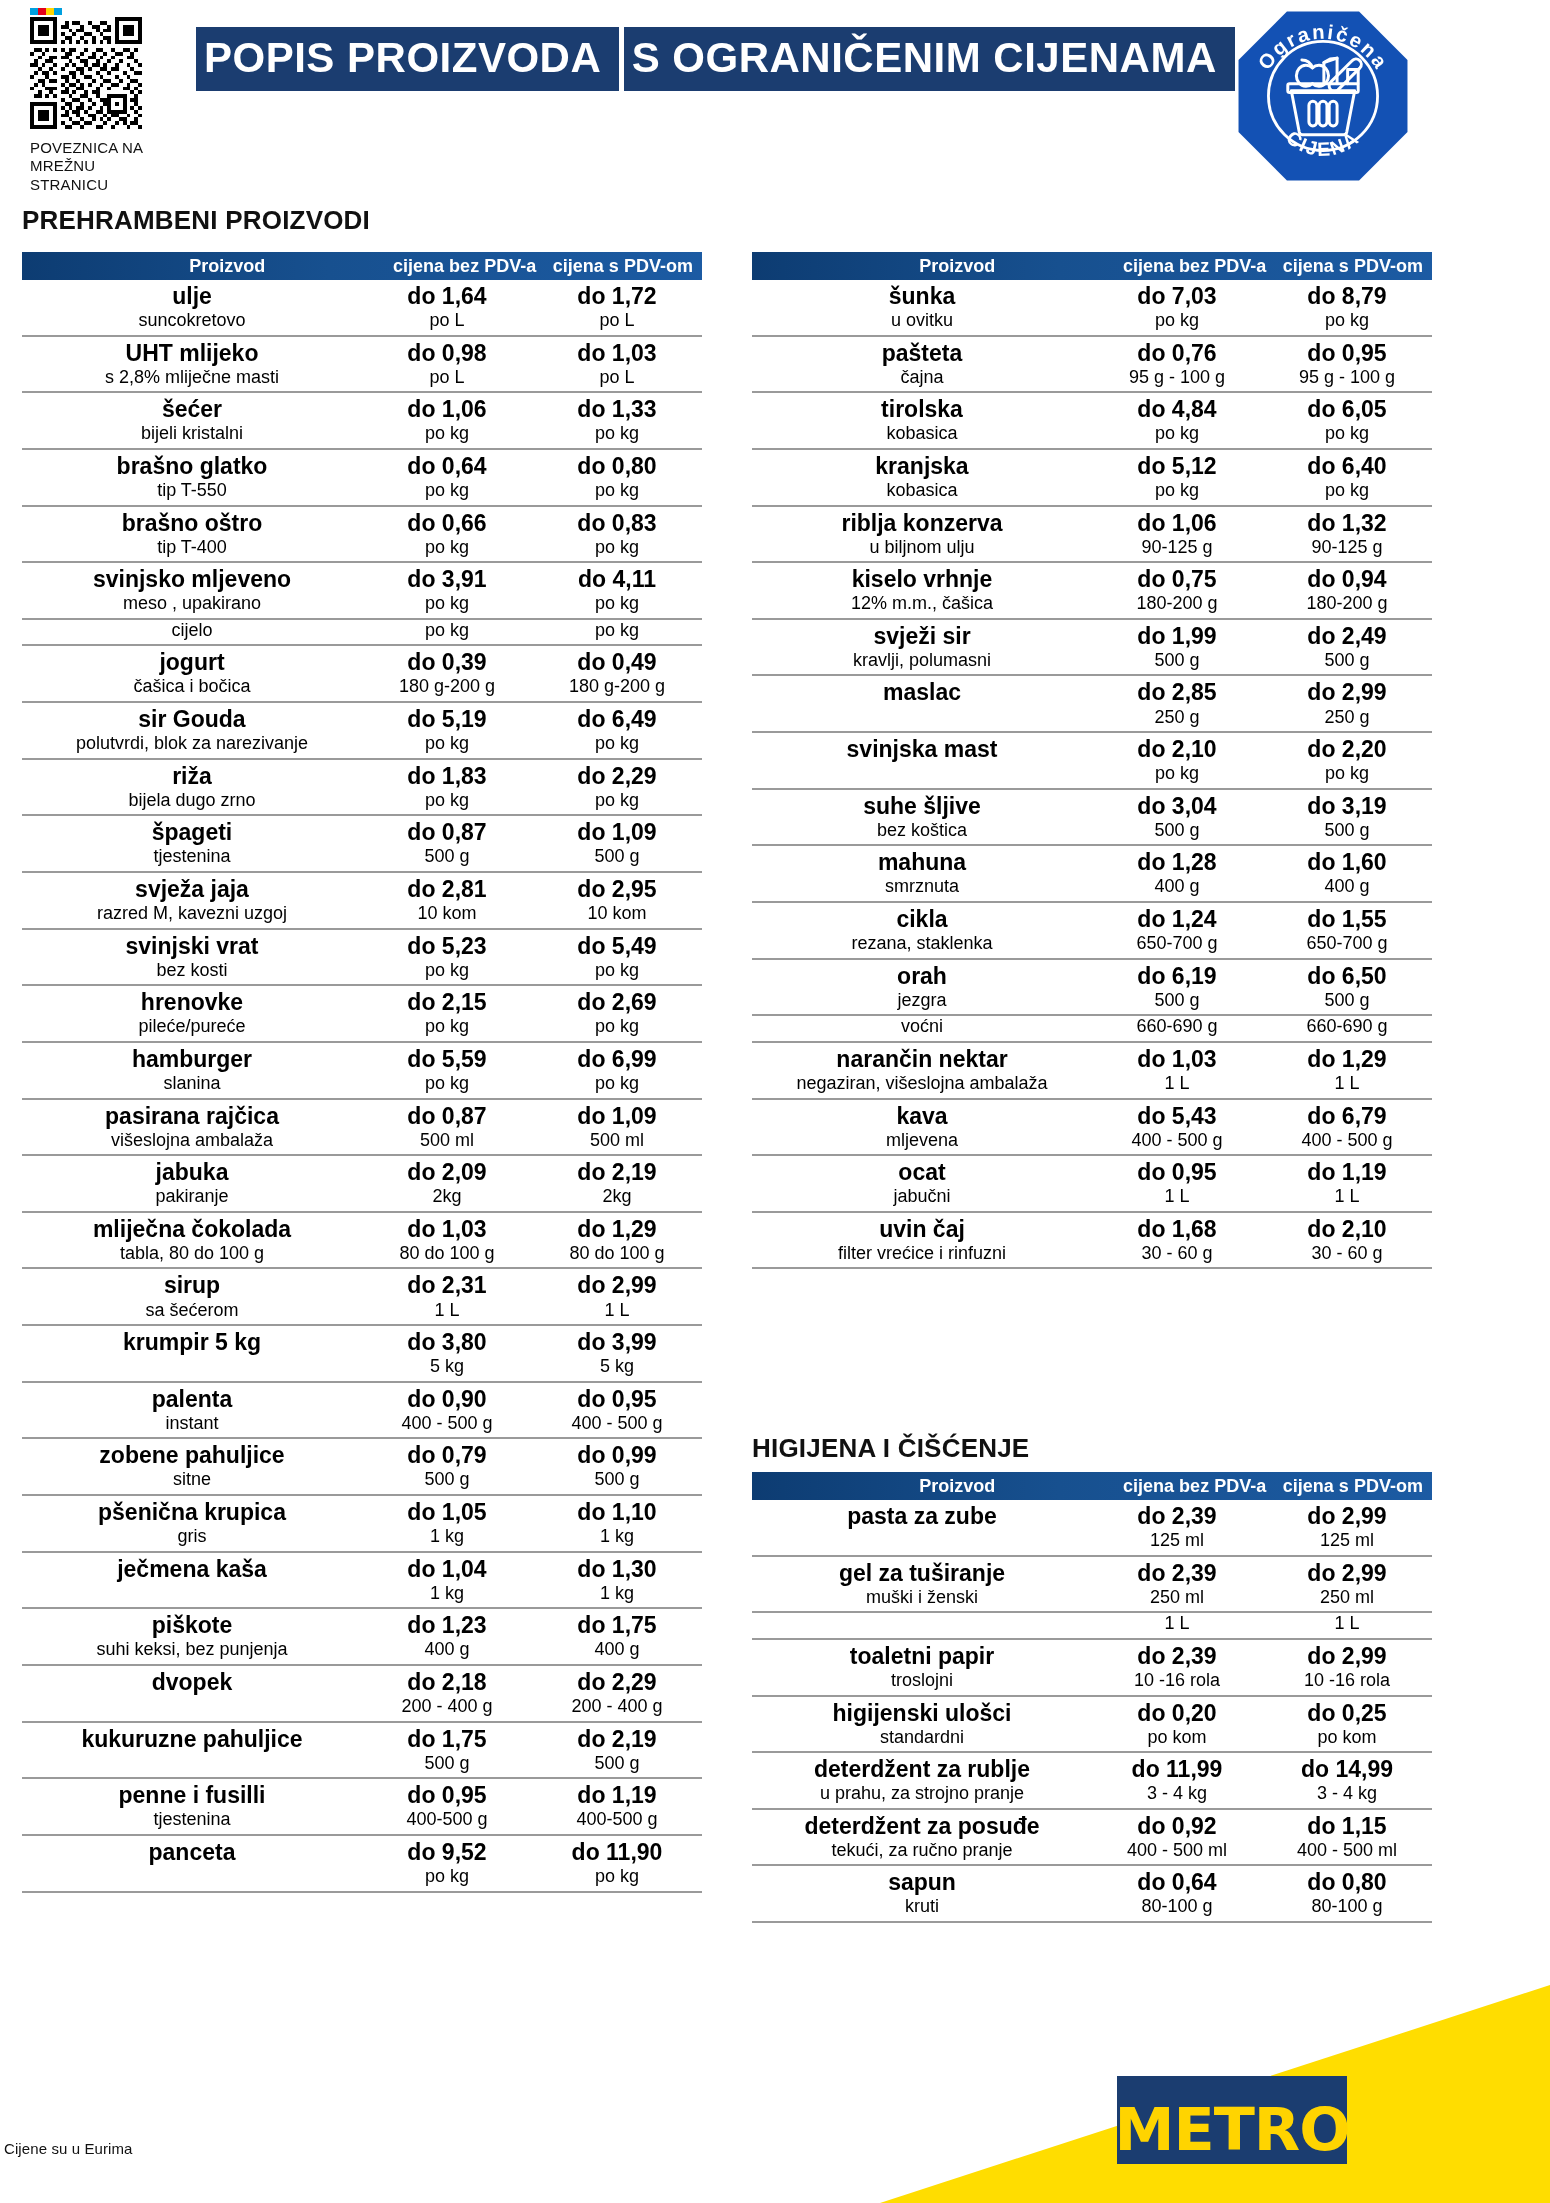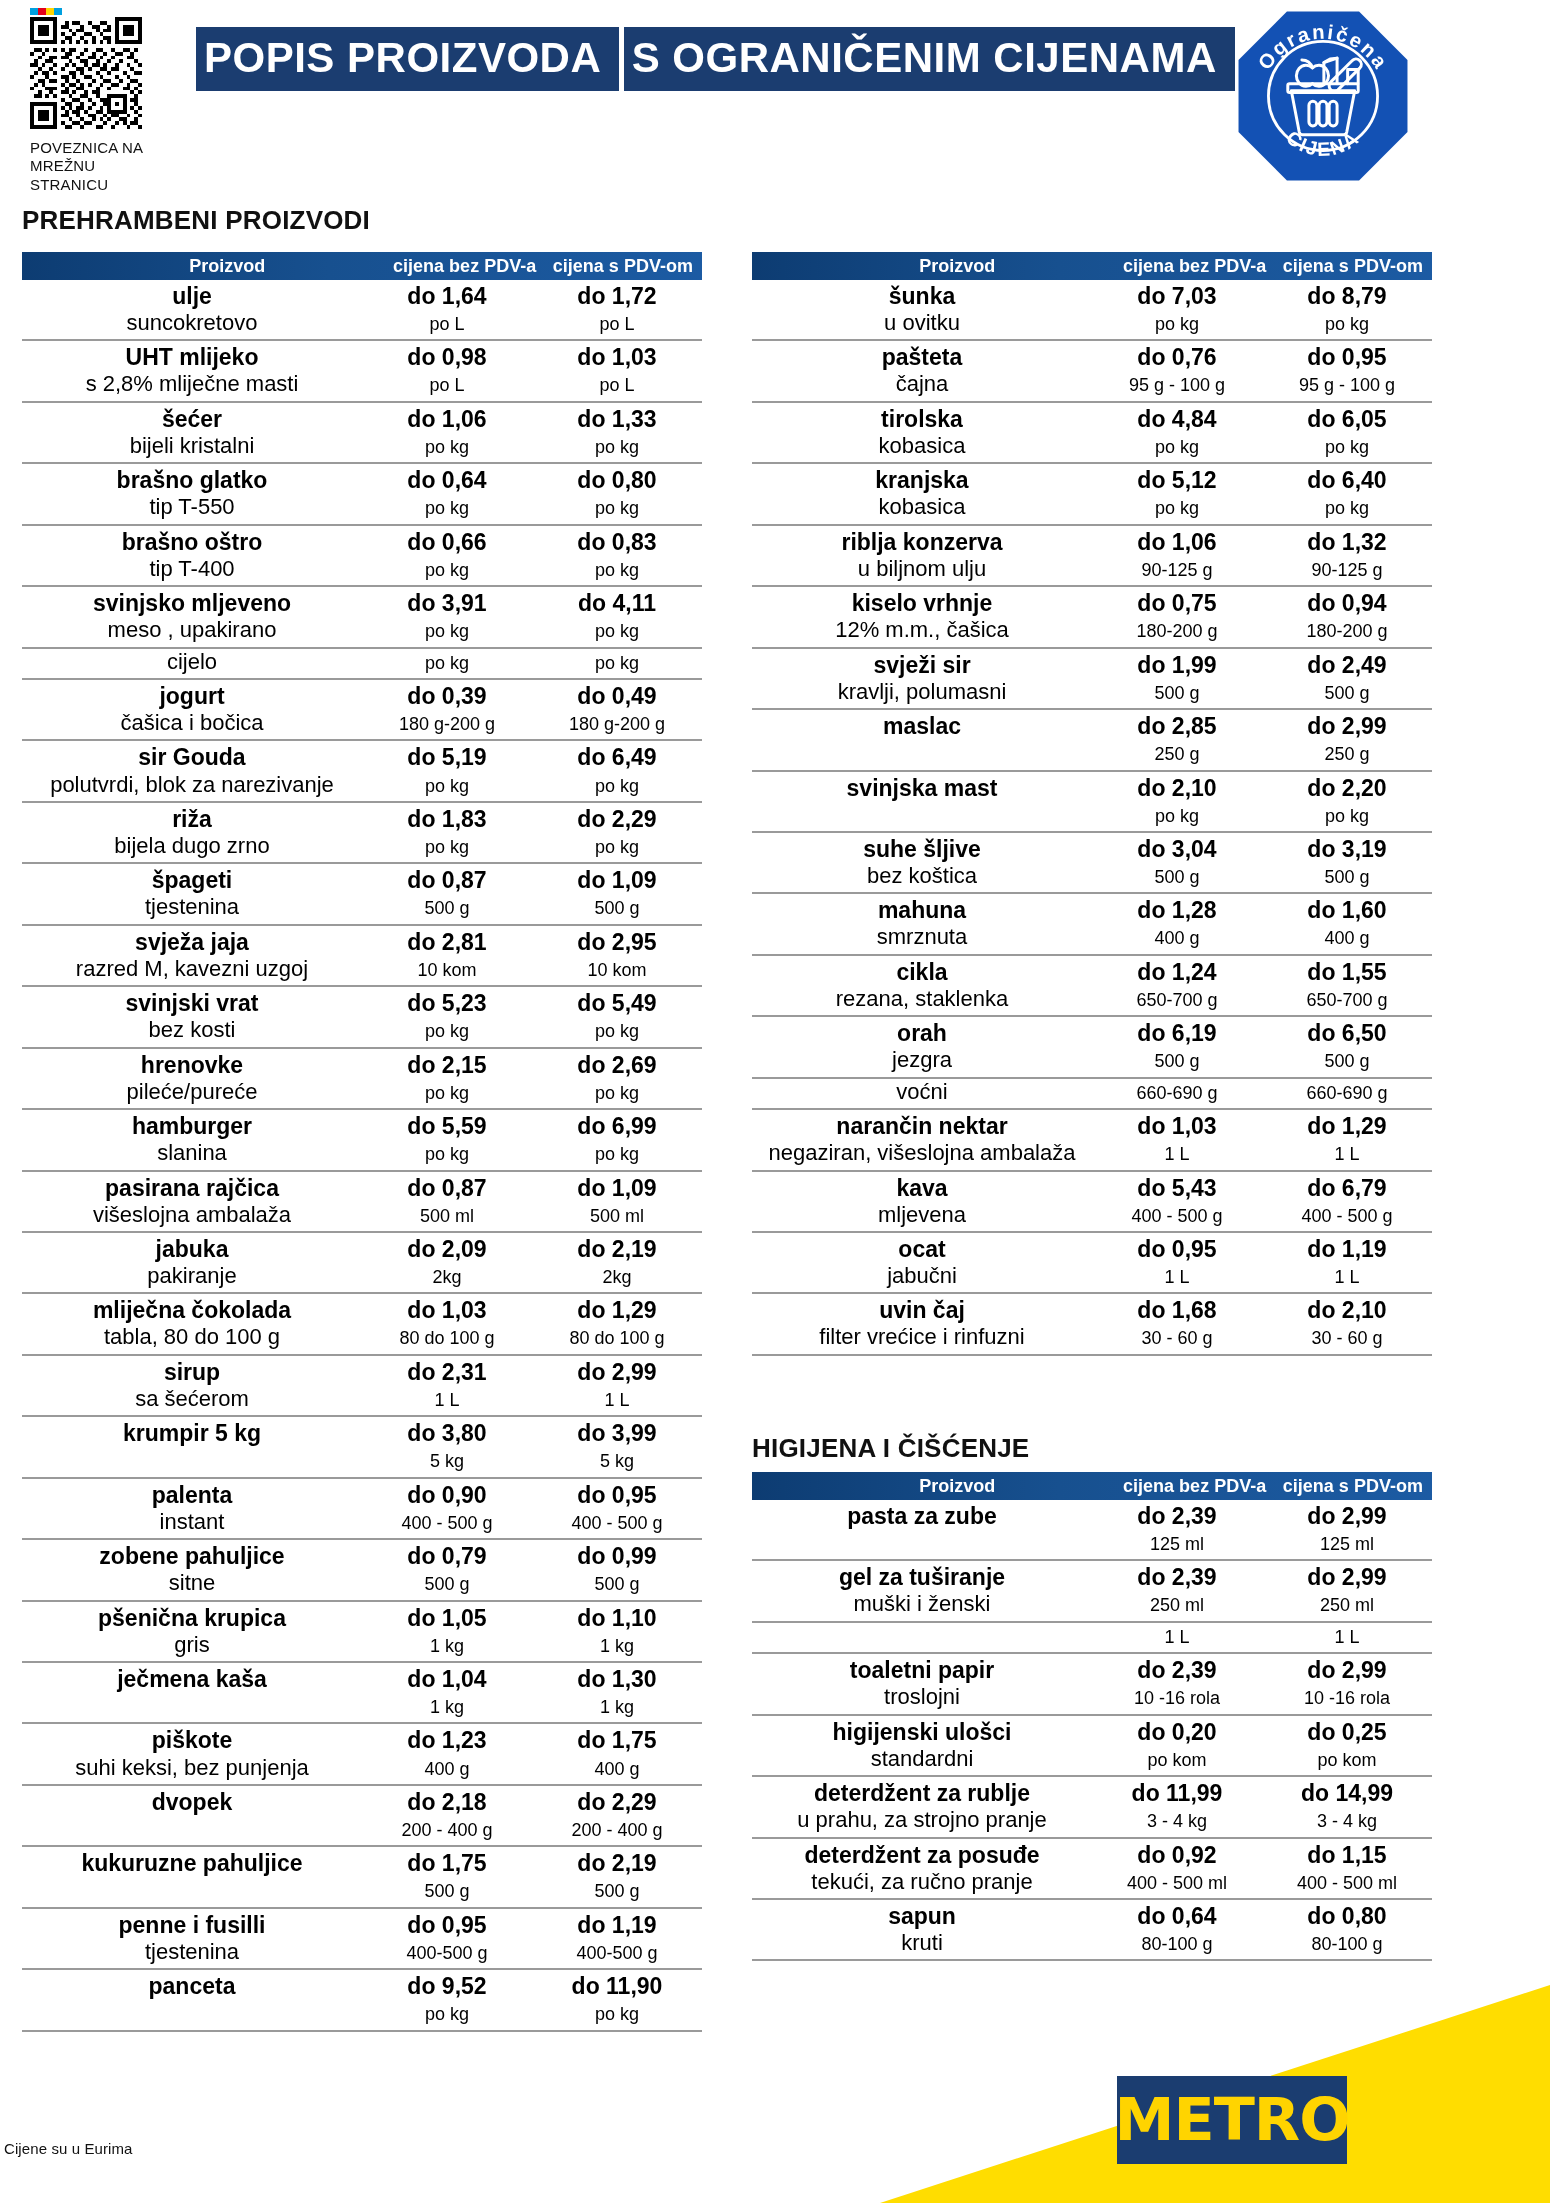--- a/index.html
+++ b/index.html
@@ -74,35 +74,35 @@
   .c-net  { width: 170px; }
   .c-gro  { width: 170px; }
 
   .prow { border-bottom: 2px solid #9a9a9a; }
   .prow:last-child { border-bottom: 2px solid #9a9a9a; }
   .rline { display: flex; align-items: baseline; }
   .rline .c { text-align: center; }
   .rline.main .c { font-weight: bold; font-size: 23px; line-height: 1.22; padding-top: 2px;}
   .rline.sub  .c { font-weight: 400; font-size: 18px; line-height: 1.2; padding-bottom: 3px; }
   .rline.main .c-name { font-size: 23px; }
-  .rline.sub  .c-name { font-size: 22px; text-align: center; }
+  .rline.sub  .c-name { font-size: 18px; text-align: center; }
 
   
   .note {
     position: absolute; left: 4px; top: 2140px;
     font-size: 15px; color: #111; letter-spacing: .1px;
   }
   .yellow-wedge {
     position: absolute; left: 0; top: 0; width: 1550px; height: 2203px;
     pointer-events: none;
   }
   .metro-logo {
     position: absolute; left: 1117px; top: 2076px;
     width: 230px; height: 88px; background: #1b3d70;
-    display: flex; align-items: center; justify-content: center;
+    display: flex; align-items: flex-end; justify-content: center;
   }
   .metro-logo span {
     color: #ffd400; font-weight: bold; font-size: 58px;
     letter-spacing: -1px; font-family: "DejaVu Sans", sans-serif;
     transform: scaleX(1.04);
   }
 </style>
 </head>
 <body>
 

